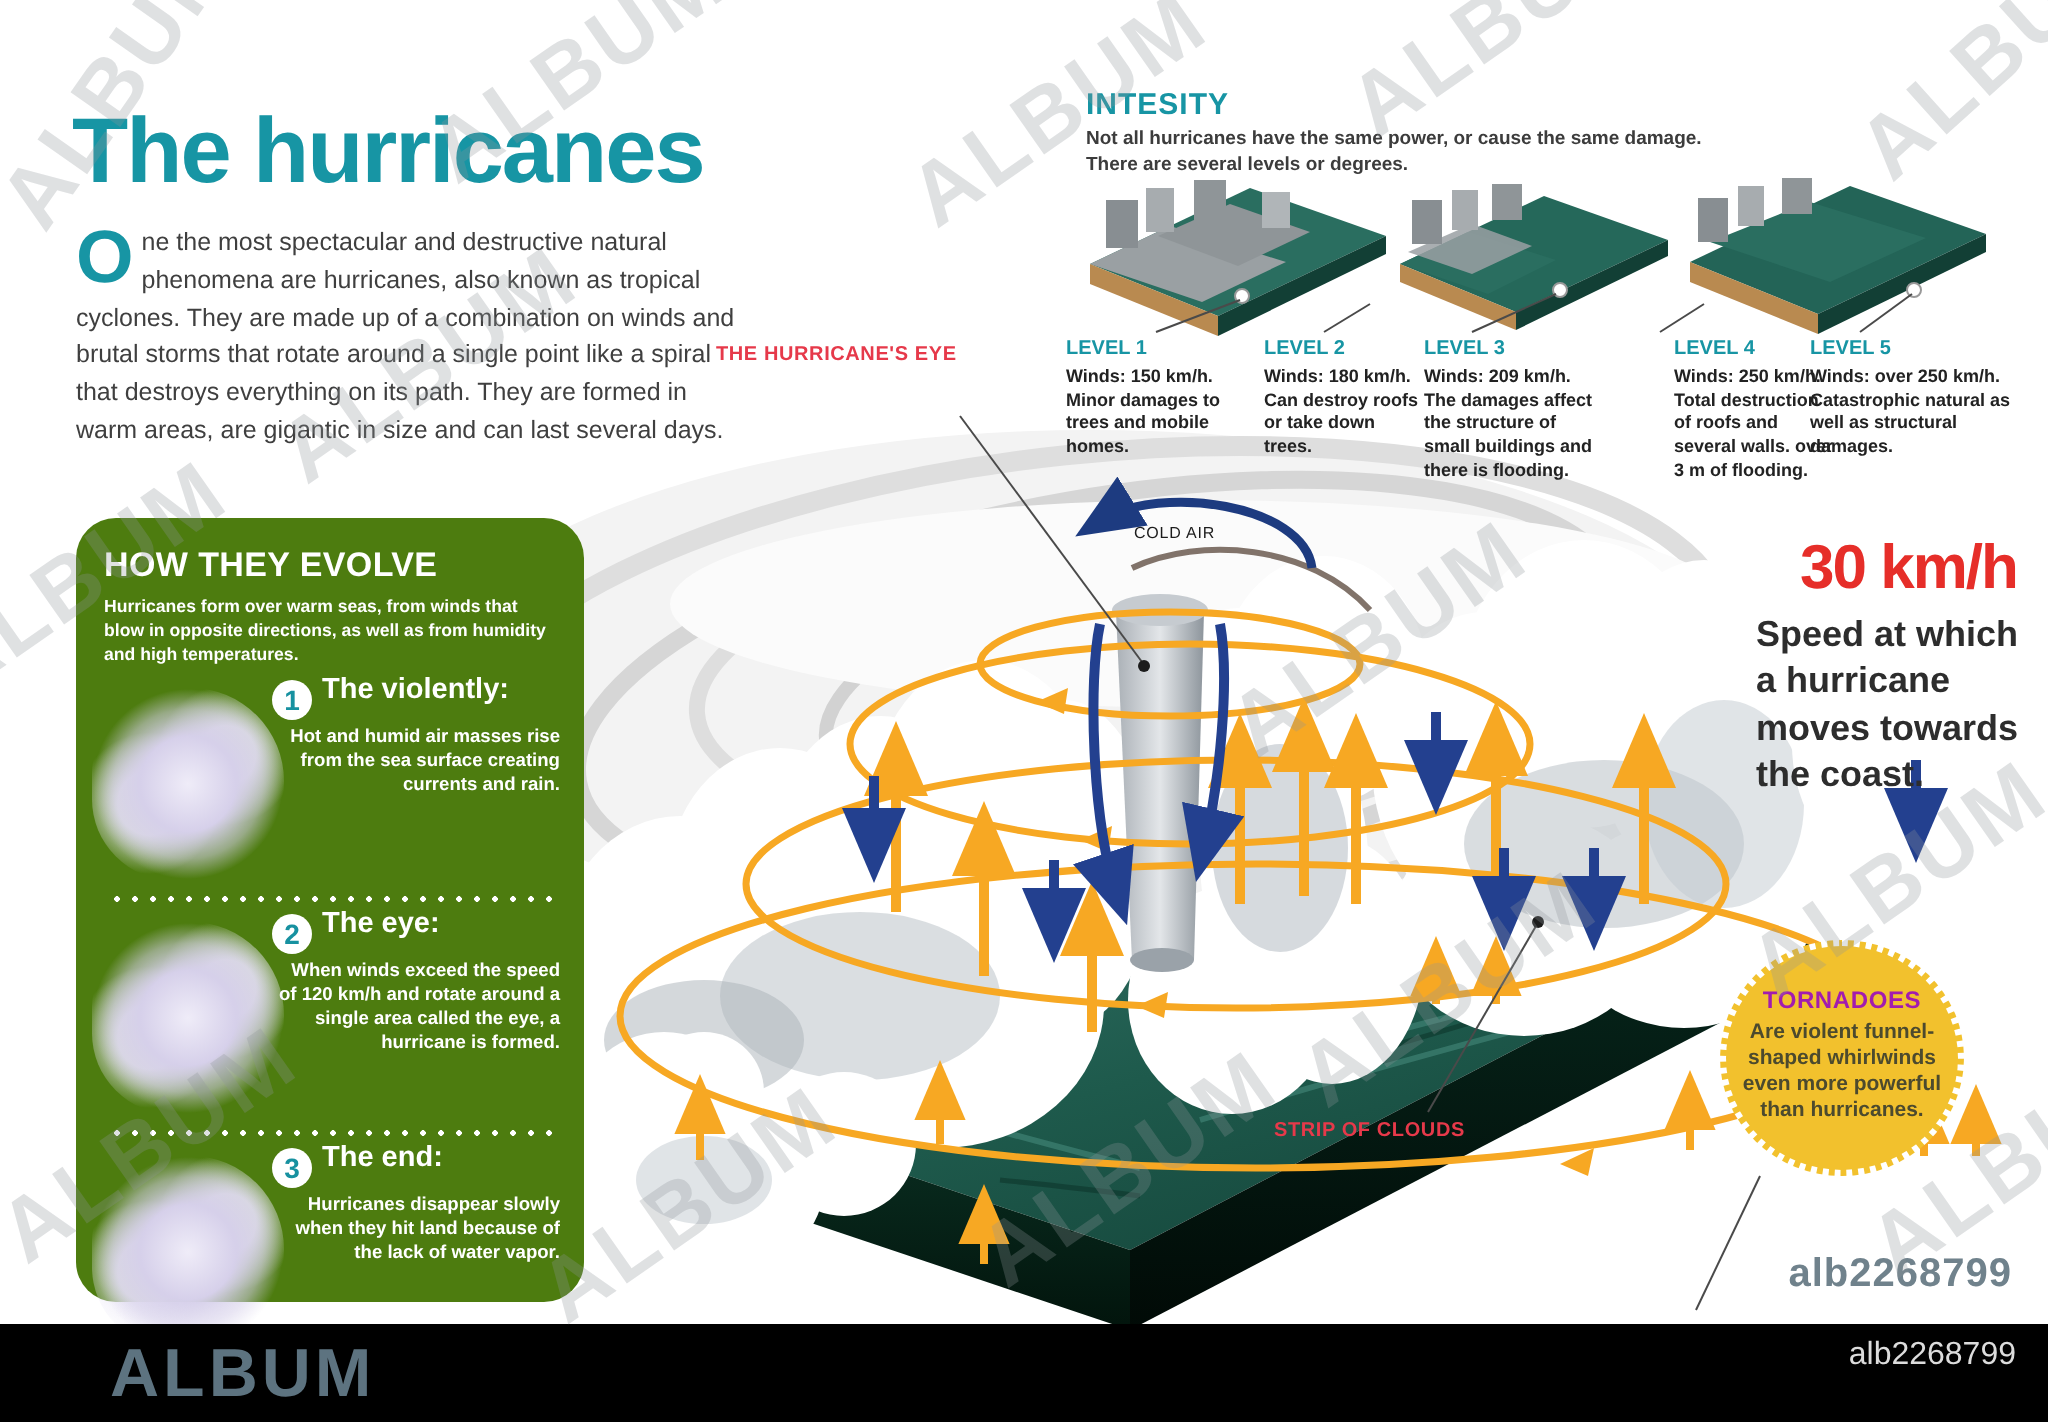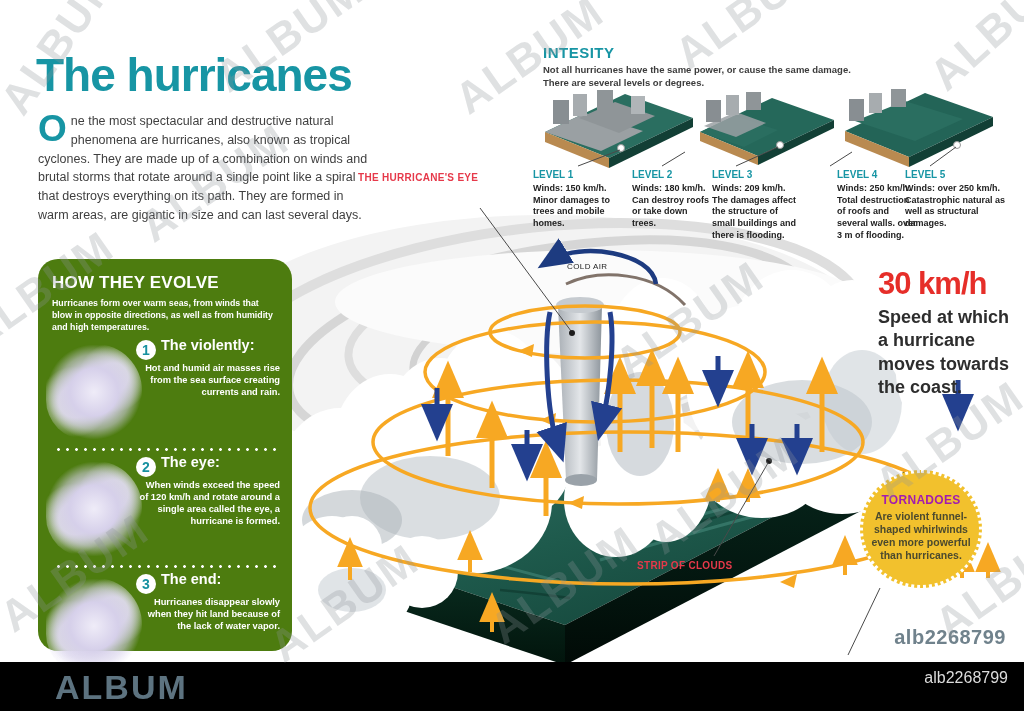--- a/index.html
+++ b/index.html
@@ -13,21 +13,21 @@
   
   .int-head{left:543px;top:44px;font-size:15px;font-weight:bold;color:#1795a4;letter-spacing:.5px;}
   .int-sub{left:543px;top:63px;width:310px;font-size:9.5px;font-weight:bold;color:#3c3c3c;line-height:1.4;}
   .level{top:168px;font-size:9px;line-height:1.3;color:#222;font-weight:bold;}
   .level .lv-label{color:#1795a4;font-size:10px;font-weight:bold;margin-bottom:2px;}
   
   .co-head{font-size:10px;font-weight:bold;color:#e6394a;letter-spacing:.3px;margin-bottom:2px;}
   .co-body{font-size:10px;font-weight:bold;color:#2d2d2d;line-height:1.3;}
   .eye-co{left:358px;top:172px;width:162px;}
   .strip-co{left:637px;top:560px;width:165px;}
-  .speed-val{left:878px;top:266px;font-size:31px;font-weight:bold;color:#e62e29;letter-spacing:-1px;}
+  .speed-val{left:900px;top:266px;font-size:31px;font-weight:bold;color:#e62e29;letter-spacing:-1px;}
   .speed-txt{left:878px;top:306px;width:135px;font-size:18px;font-weight:bold;color:#2d2d2d;line-height:1.3;}
   
   .evolve{left:38px;top:259px;width:254px;height:392px;background:#4d7c0f;border-radius:20px;
           color:#fff;box-sizing:border-box;padding:14px 12px 10px 14px;}
   .ev-head{font-size:17px;font-weight:bold;letter-spacing:.2px;}
   .ev-sub{font-size:8.8px;font-weight:bold;line-height:1.35;margin-top:5px;}
   .stage{position:relative;height:104px;margin-top:4px;}
   .swirl{position:absolute;left:-6px;top:6px;width:96px;height:96px;border-radius:48% 52% 55% 45%;
      background:
        radial-gradient(circle at 50% 50%, #efecf8 0%, #d6d0ea 35%, rgba(214,208,234,.55) 55%, rgba(214,208,234,0) 70%),

